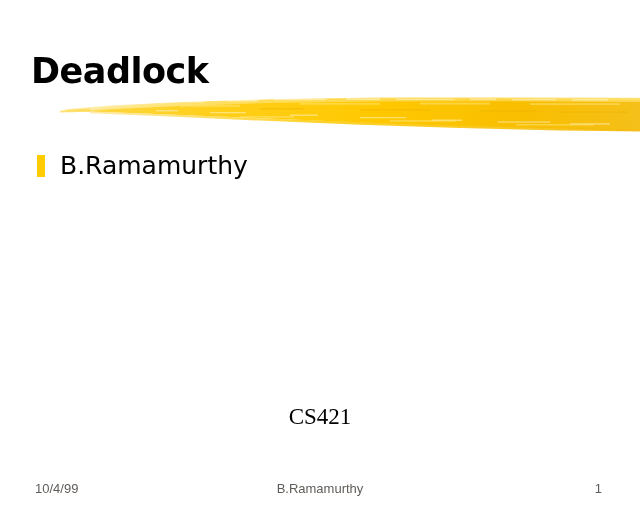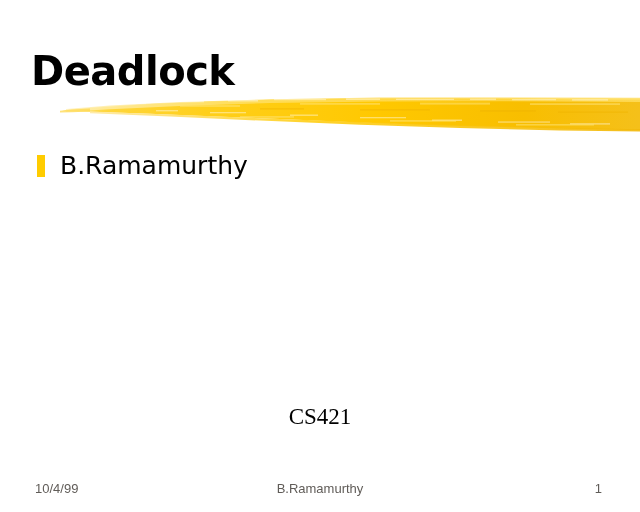--- a/index.html
+++ b/index.html
@@ -16,21 +16,21 @@
     font-family: "Liberation Sans", sans-serif;
   }
 
   
   #slide-title {
     position: absolute;
     left: 31px;
     top: 49px;
     font-family: "DejaVu Sans", sans-serif;
     font-weight: 700;
-    font-size: 40px;
+    font-size: 35px;
     line-height: 45px;
     letter-spacing: -0.5px;
     color: #000000;
     white-space: nowrap;
   }
 
   
   #brush-stroke {
     position: absolute;
     left: 60px;

